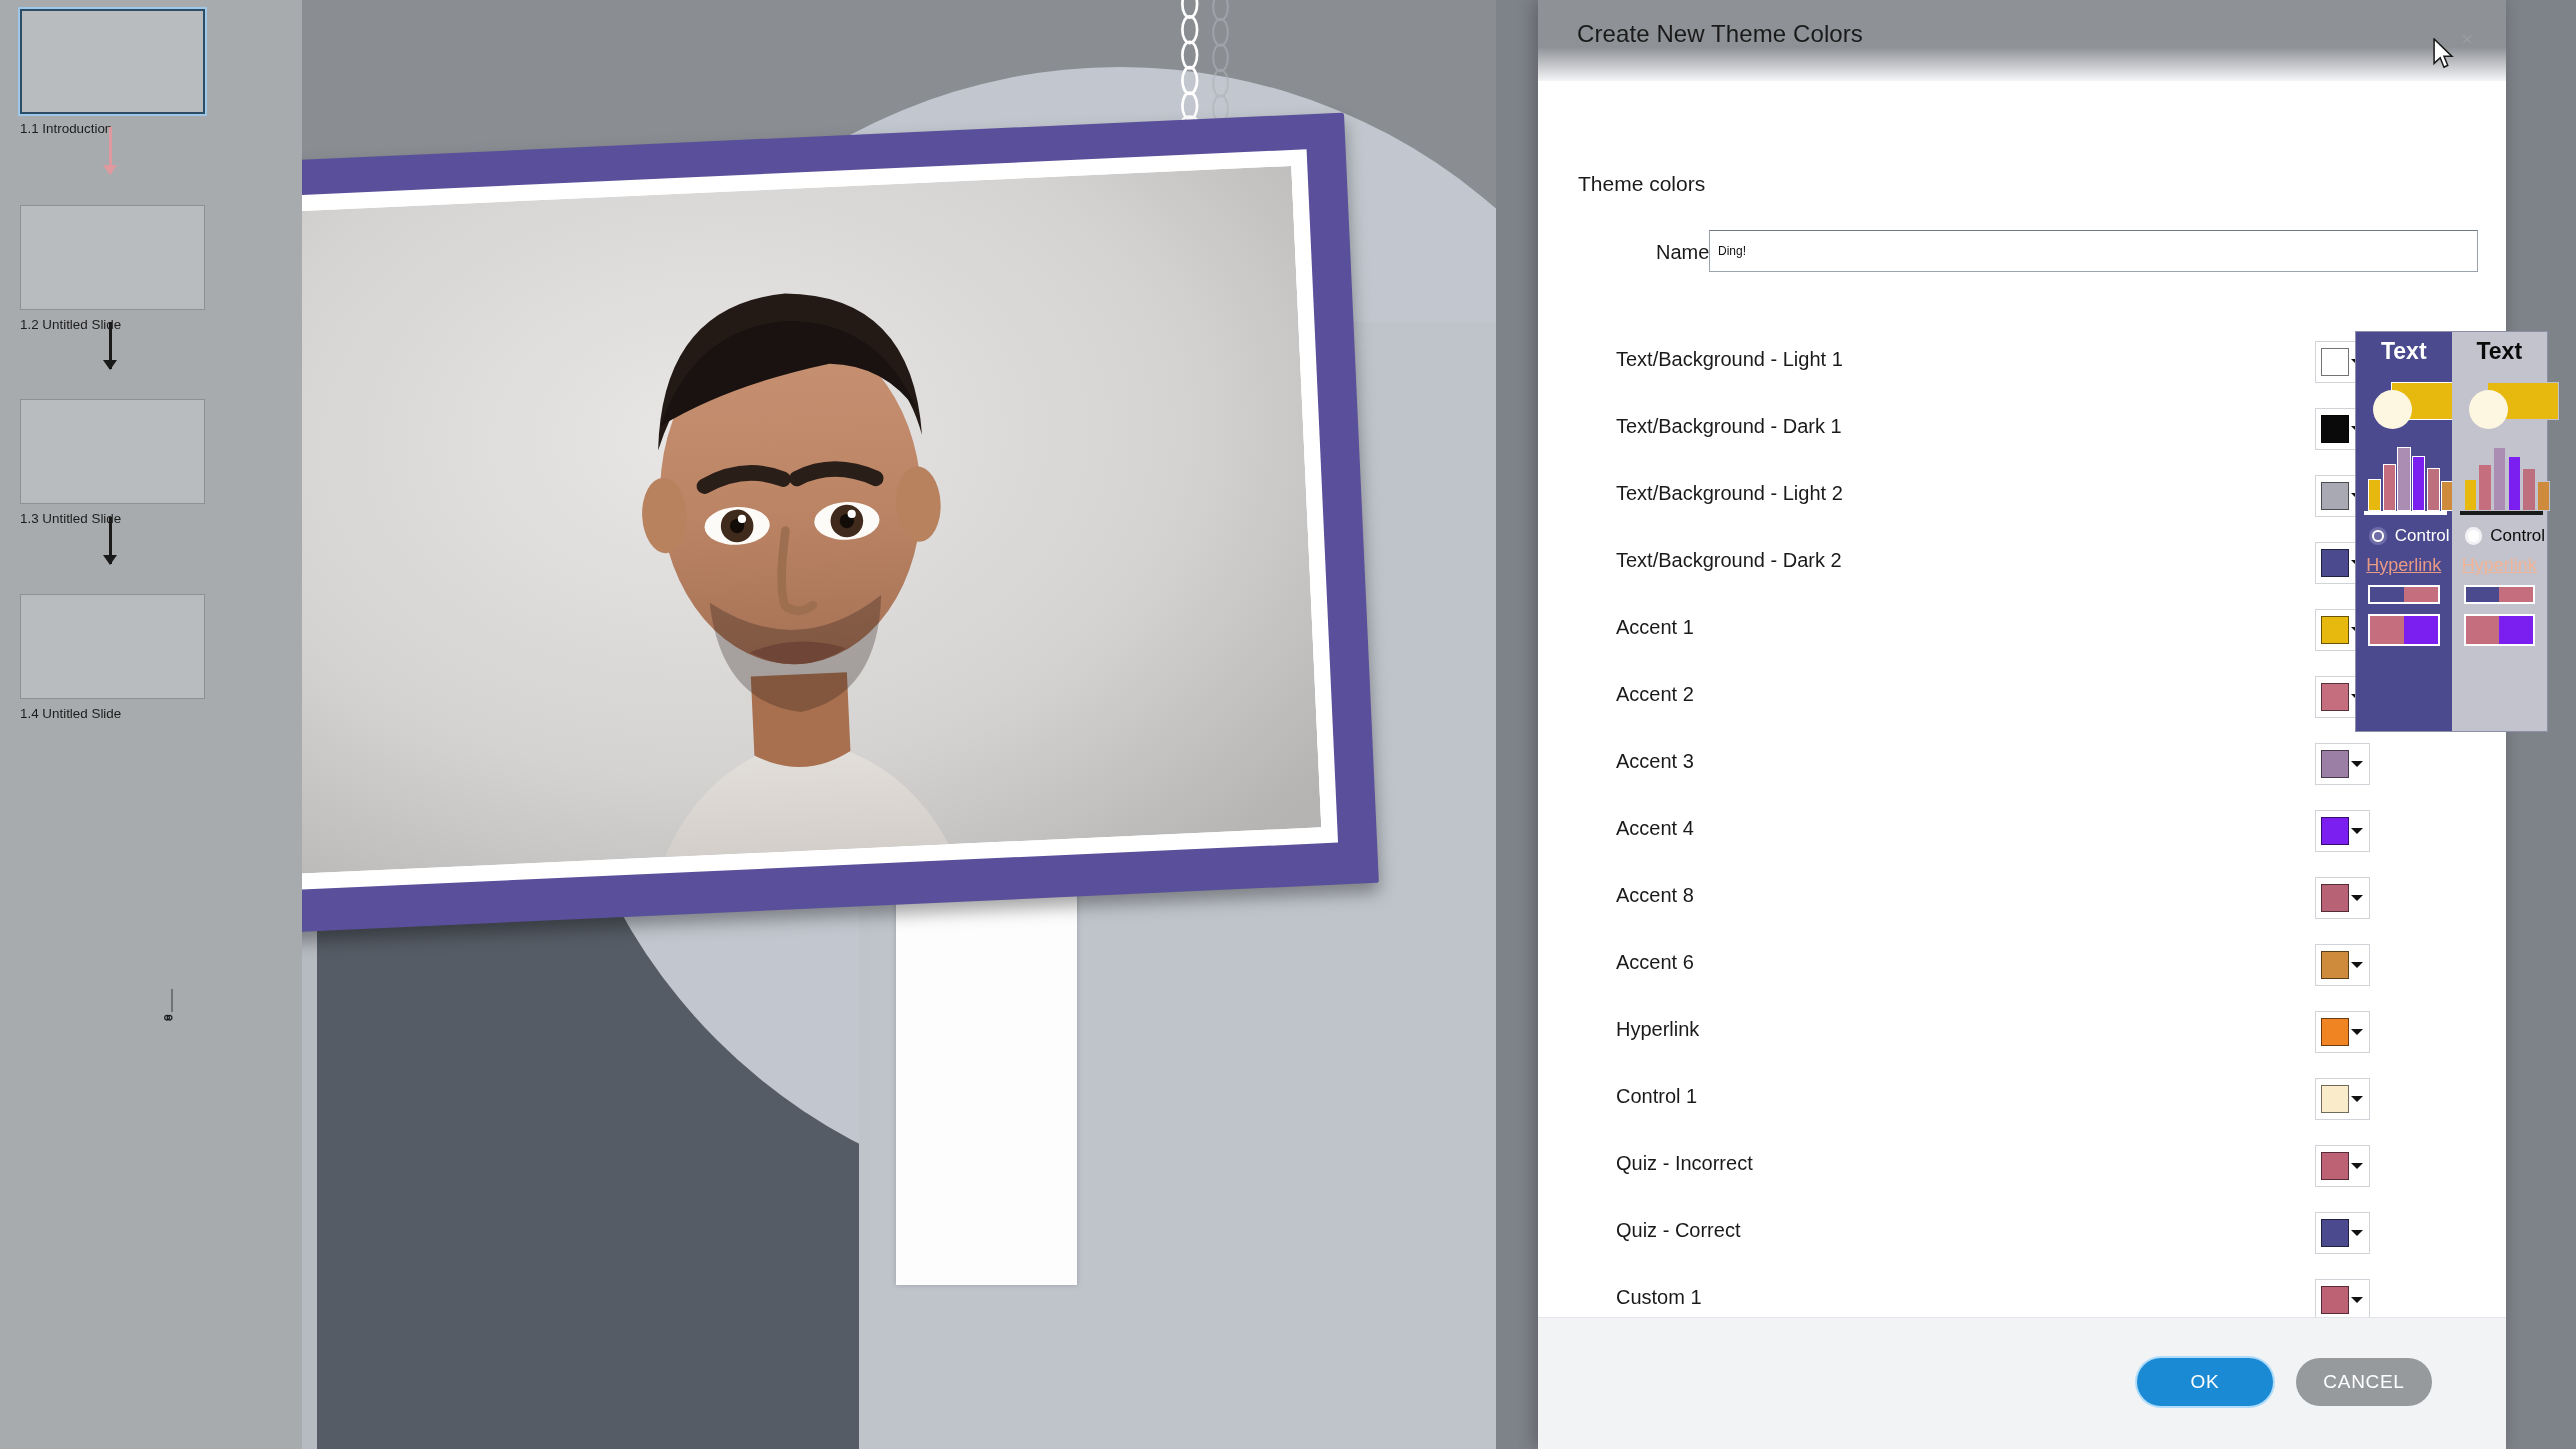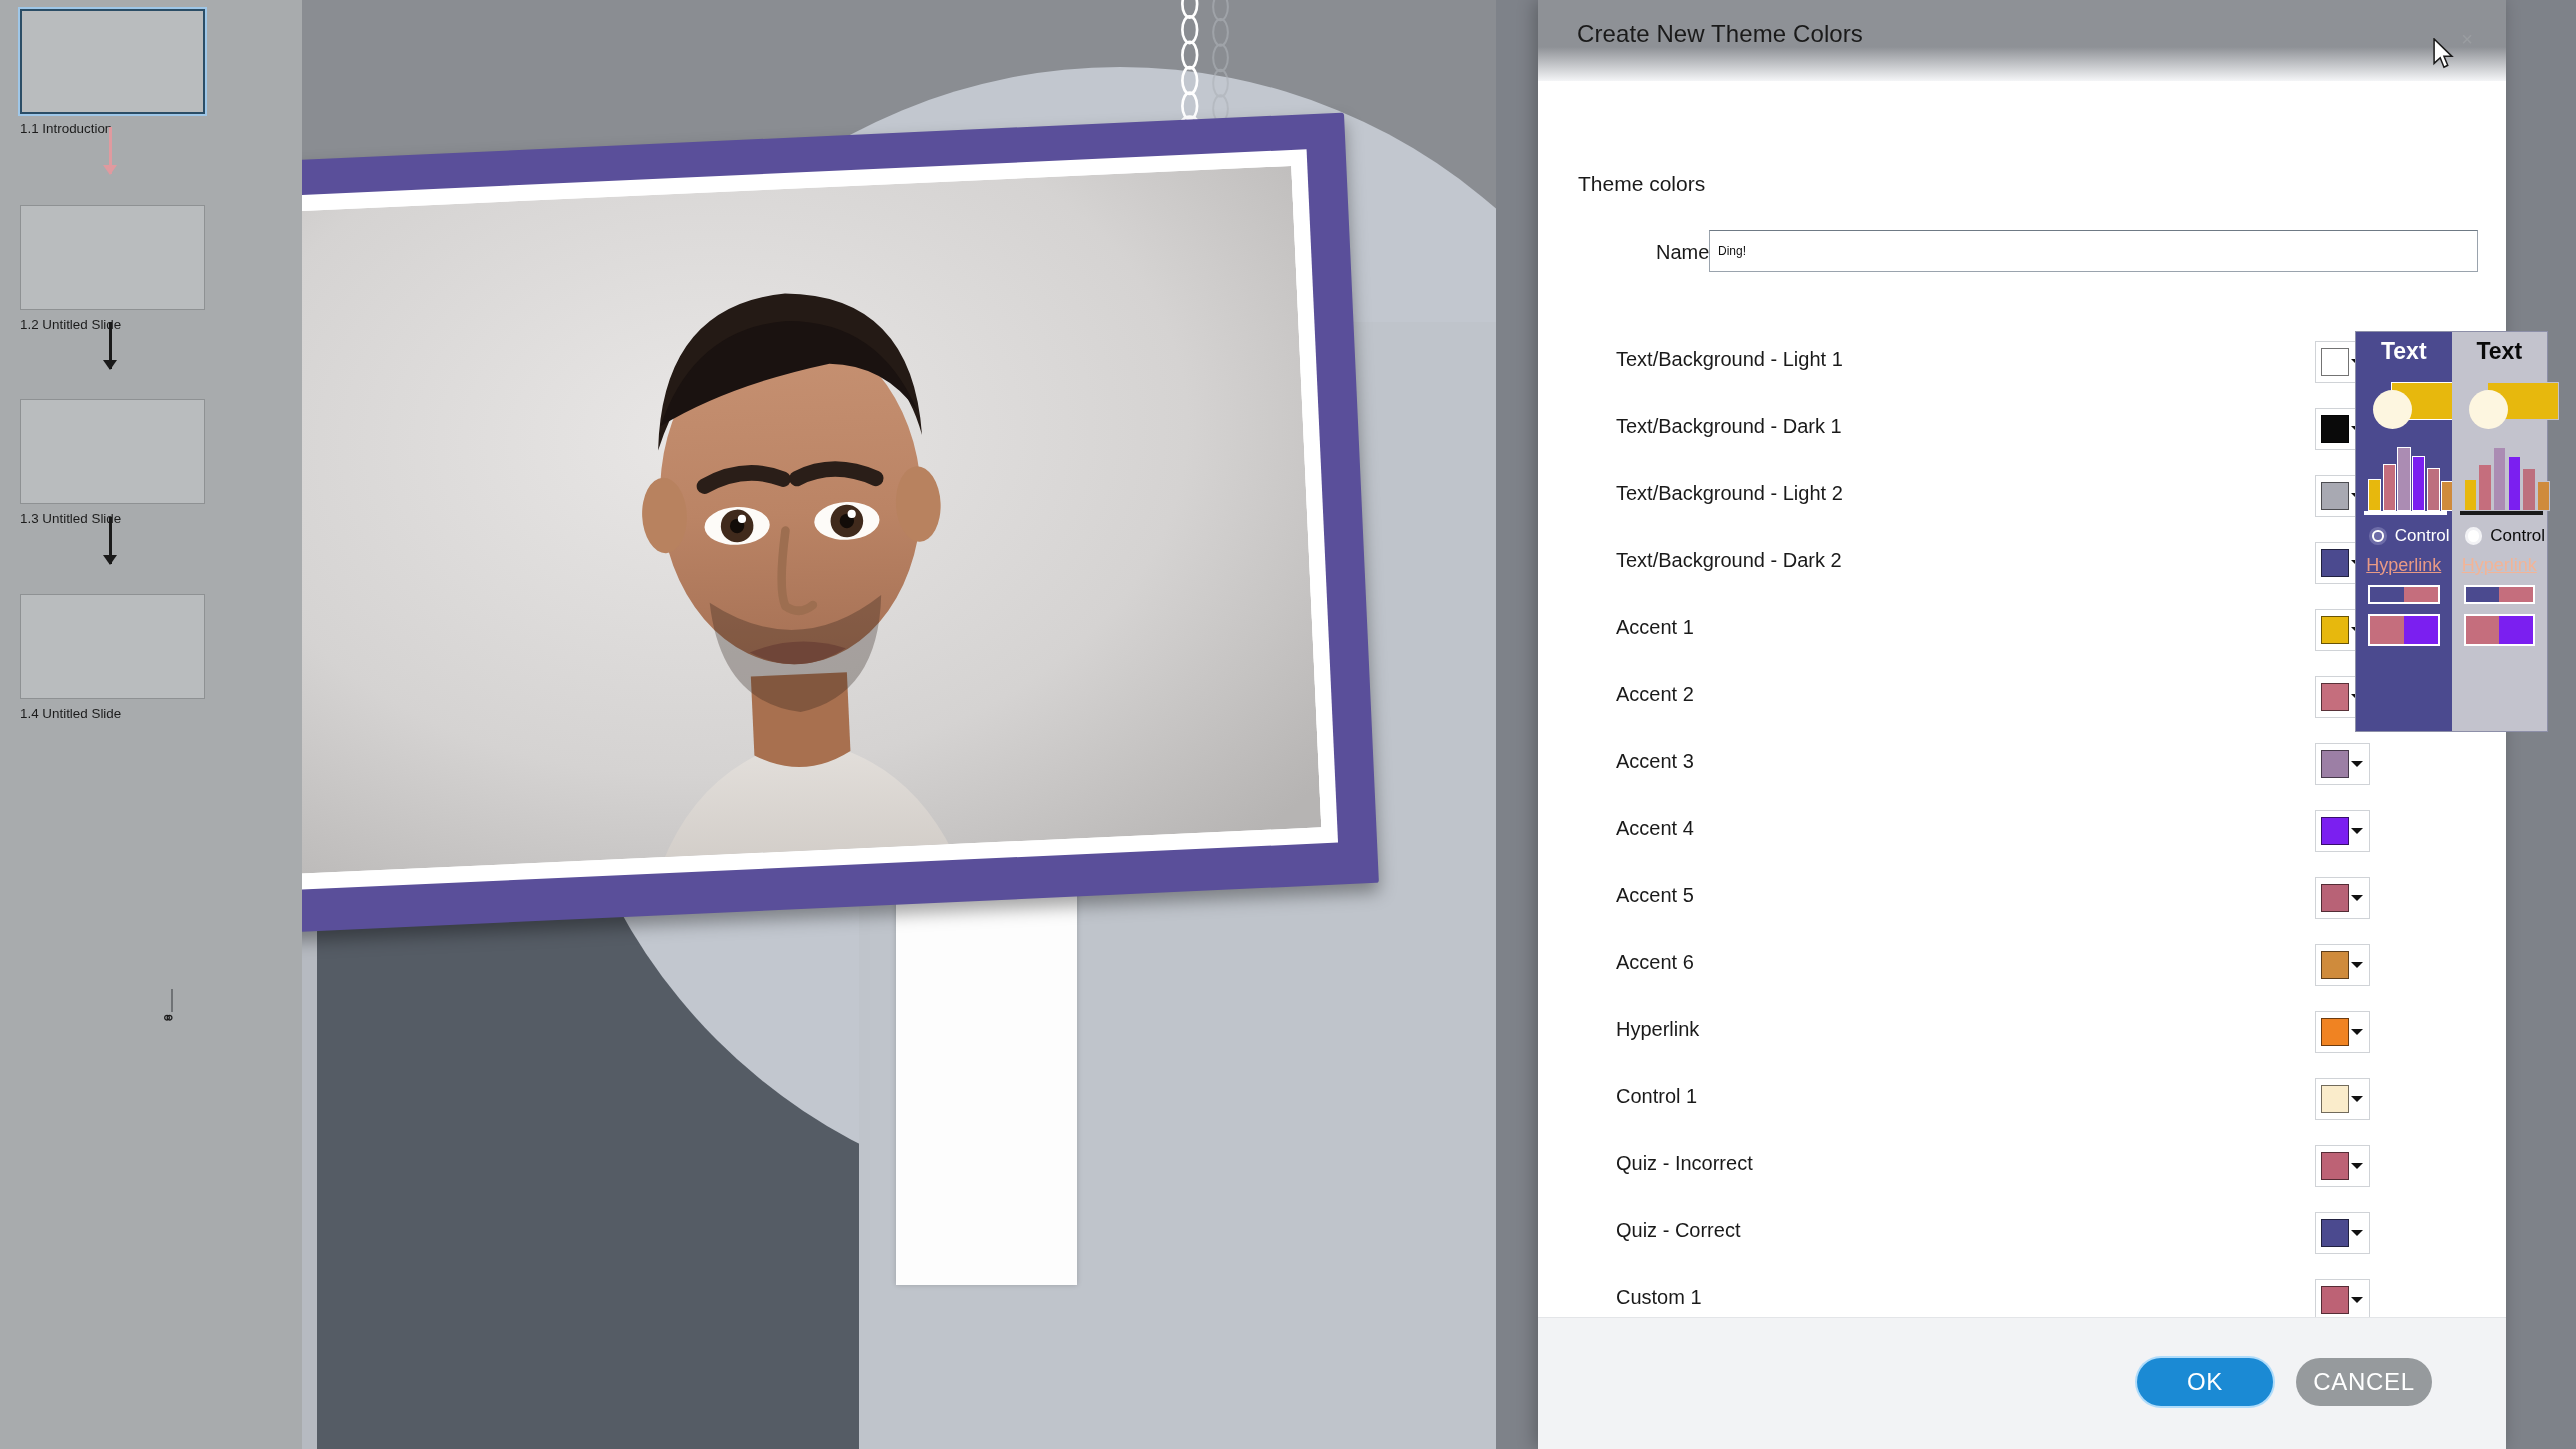--- a/index.html
+++ b/index.html
@@ -160,21 +160,21 @@
   .pv-pair>span{flex:1 1 50%;display:block;}
   .pv-pair.thin>span{height:14.8px;}
   .pv-pair.thick>span{height:28px;}
 
   .dlg-footer{
     flex:0 0 auto;height:131px;background:#f2f3f5;border-top:0.7px solid #e3e5e8;
     position:relative;
   }
   .btn{
     position:absolute;top:40px;height:48px;border-radius:24px;border:0;
-    font-size:24px;color:#fff;letter-spacing:0.7px;cursor:pointer;
+    font-size:19px;color:#fff;letter-spacing:0.7px;cursor:pointer;
     font-family:"Liberation Sans",sans-serif;
   }
   .btn-ok{right:233px;width:136px;background:#1b8ad4;box-shadow:0 0 0 2px rgba(120,200,255,.55);}
   .btn-cancel{right:74px;width:136px;background:#969a9d;}
 </style>
 </head>
 <body>
 
 <div id="app-root">
 
@@ -363,21 +363,21 @@
           </div>
         </div>
         <div class="color-row">
           <div class="cr-label">Accent 4</div>
           <div class="swatch-btn">
             <span class="swatch-chip" style="background: rgb(123, 31, 240);"></span>
             <span class="swatch-caret"></span>
           </div>
         </div>
         <div class="color-row">
-          <div class="cr-label">Accent 5</div>
+          <div class="cr-label">Accent 8</div>
           <div class="swatch-btn">
             <span class="swatch-chip" style="background: rgb(184, 98, 118);"></span>
             <span class="swatch-caret"></span>
           </div>
         </div>
         <div class="color-row">
           <div class="cr-label">Accent 6</div>
           <div class="swatch-btn">
             <span class="swatch-chip" style="background: rgb(207, 139, 60);"></span>
             <span class="swatch-caret"></span>

